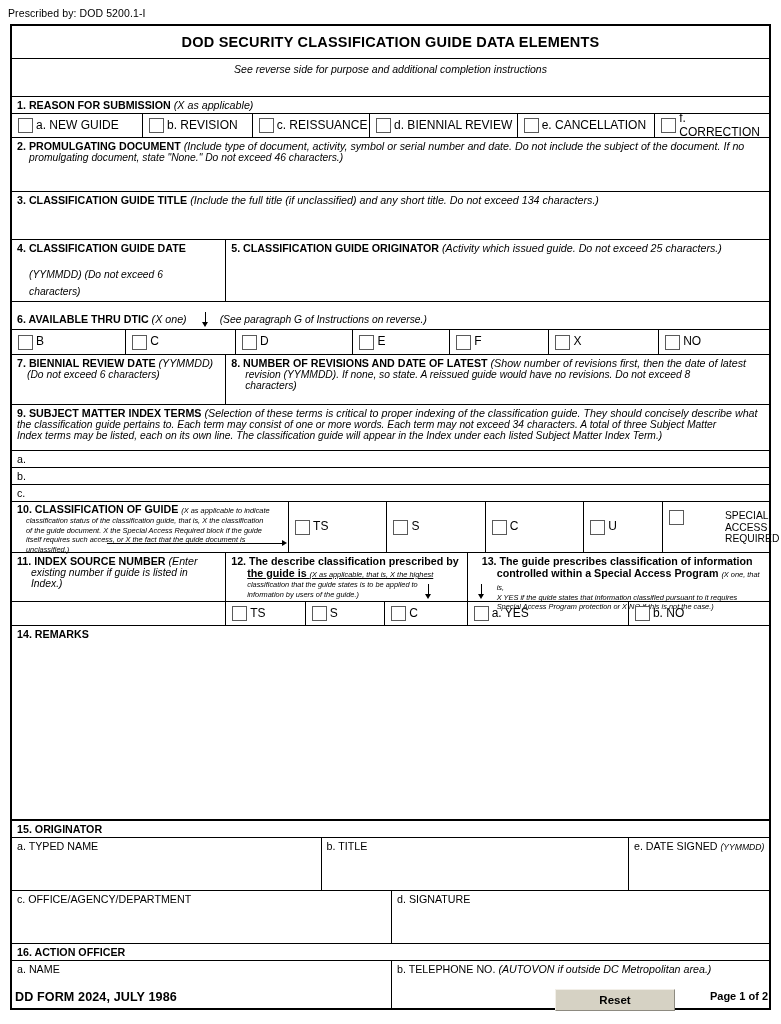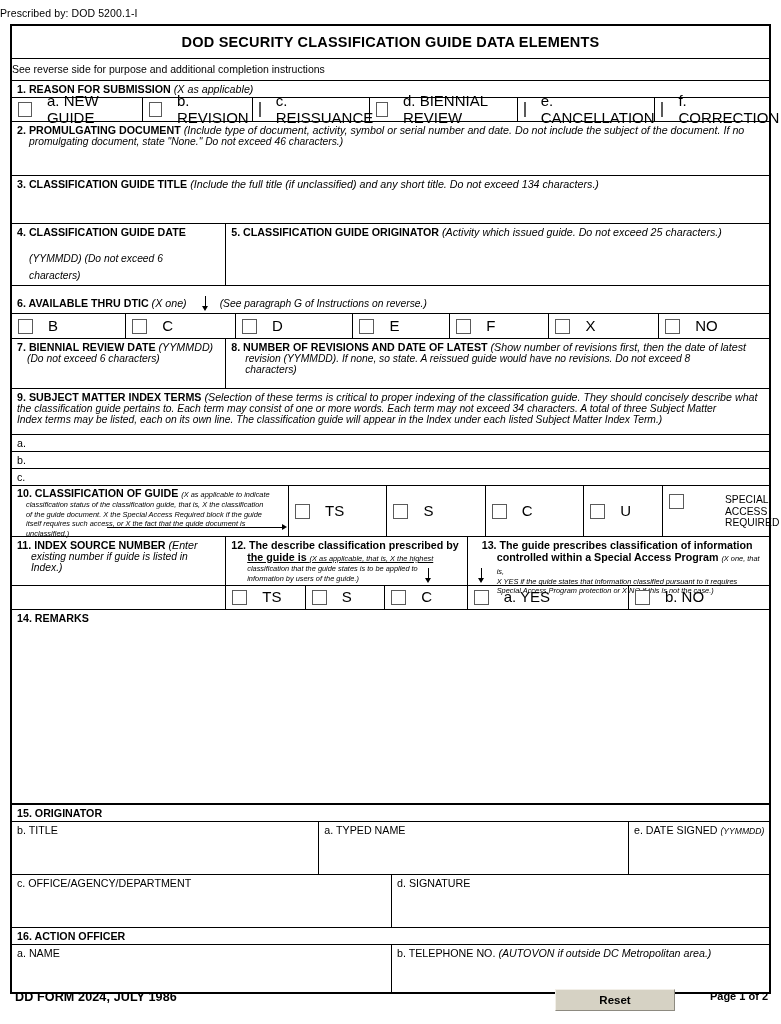--- a/index.html
+++ b/index.html
@@ -15,21 +15,21 @@
     -webkit-font-smoothing: none;
   }
   .page {
     position: relative;
     width: 781px;
     height: 1024px;
     box-sizing: border-box;
   }
   .prescribed {
     position: absolute;
-    left: 0;
+    left: 8px;
     top: 7px;
     font-size: 10.5px;
     letter-spacing: 0.1px;
   }
   .form-outer {
     position: absolute;
     left: 10px;
     top: 24px;
     width: 761px;
     border: 2px solid #000;
@@ -45,23 +45,24 @@
   .pad { padding: 2px 4px 2px 5px; }
 
   .title-bar {
     text-align: center;
     font-weight: bold;
     font-size: 14.5px;
     letter-spacing: 0.2px;
     padding: 8px 0 8px 0;
   }
   .subtitle-bar {
-    text-align: left;
+    text-align: center;
+    font-style: italic;
     font-size: 10.5px;
-    padding: 4px 0 5px 0;
+    padding: 4px 0 21px 0;
   }
   .sect-head {
     font-size: 10.7px;
     font-weight: bold;
   }
   .sect-head .it {
     font-weight: normal;
     font-style: italic;
   }
   .small-it {
@@ -88,22 +89,22 @@
     vertical-align: middle;
     box-sizing: border-box;
   }
   .cbrow {
     display: flex;
     align-items: center;
     height: 100%;
     padding-left: 6px;
   }
   .cbtxt {
-    font-size: 15px;
-    margin-left: 15px;
+    font-size: 12px;
+    margin-left: 3px;
     line-height: 1.12;
   }
   .cbtxt.two { font-size: 10.3px; }
 
   
   .arrow-down {
     display: inline-block;
     position: relative;
     width: 9px;
     height: 16px;
@@ -466,25 +467,25 @@
       <div class="sect-head">
         <span>14. </span><span>REMARKS</span>
       </div>
     </div>
 
     <div class="cell hr-thin pad sect-head" style="height:17px;">
       <span>15. </span><span>ORIGINATOR</span>
     </div>
 
     <div class="row hr-med" style="height:53px;">
+      <div class="cell vr-thin pad lbl" style="width:40.9%">
+        <span>a. TYPED NAME</span>
+      </div>
       <div class="cell vr-thin pad lbl" style="width:40.6%">
         <span>b. TITLE</span>
-      </div>
-      <div class="cell vr-thin pad lbl" style="width:40.9%">
-        <span>a. TYPED NAME</span>
       </div>
       <div class="cell pad lbl" style="width:18.5%">
         <span>e. DATE SIGNED </span><span class="it" style="font-size:8.6px;">(YYMMDD)</span>
       </div>
     </div>
 
     <div class="row hr-med" style="height:53px;">
       <div class="cell vr-thin pad lbl" style="width:50.2%">
         <span>c. OFFICE/AGENCY/DEPARTMENT</span>
       </div>

